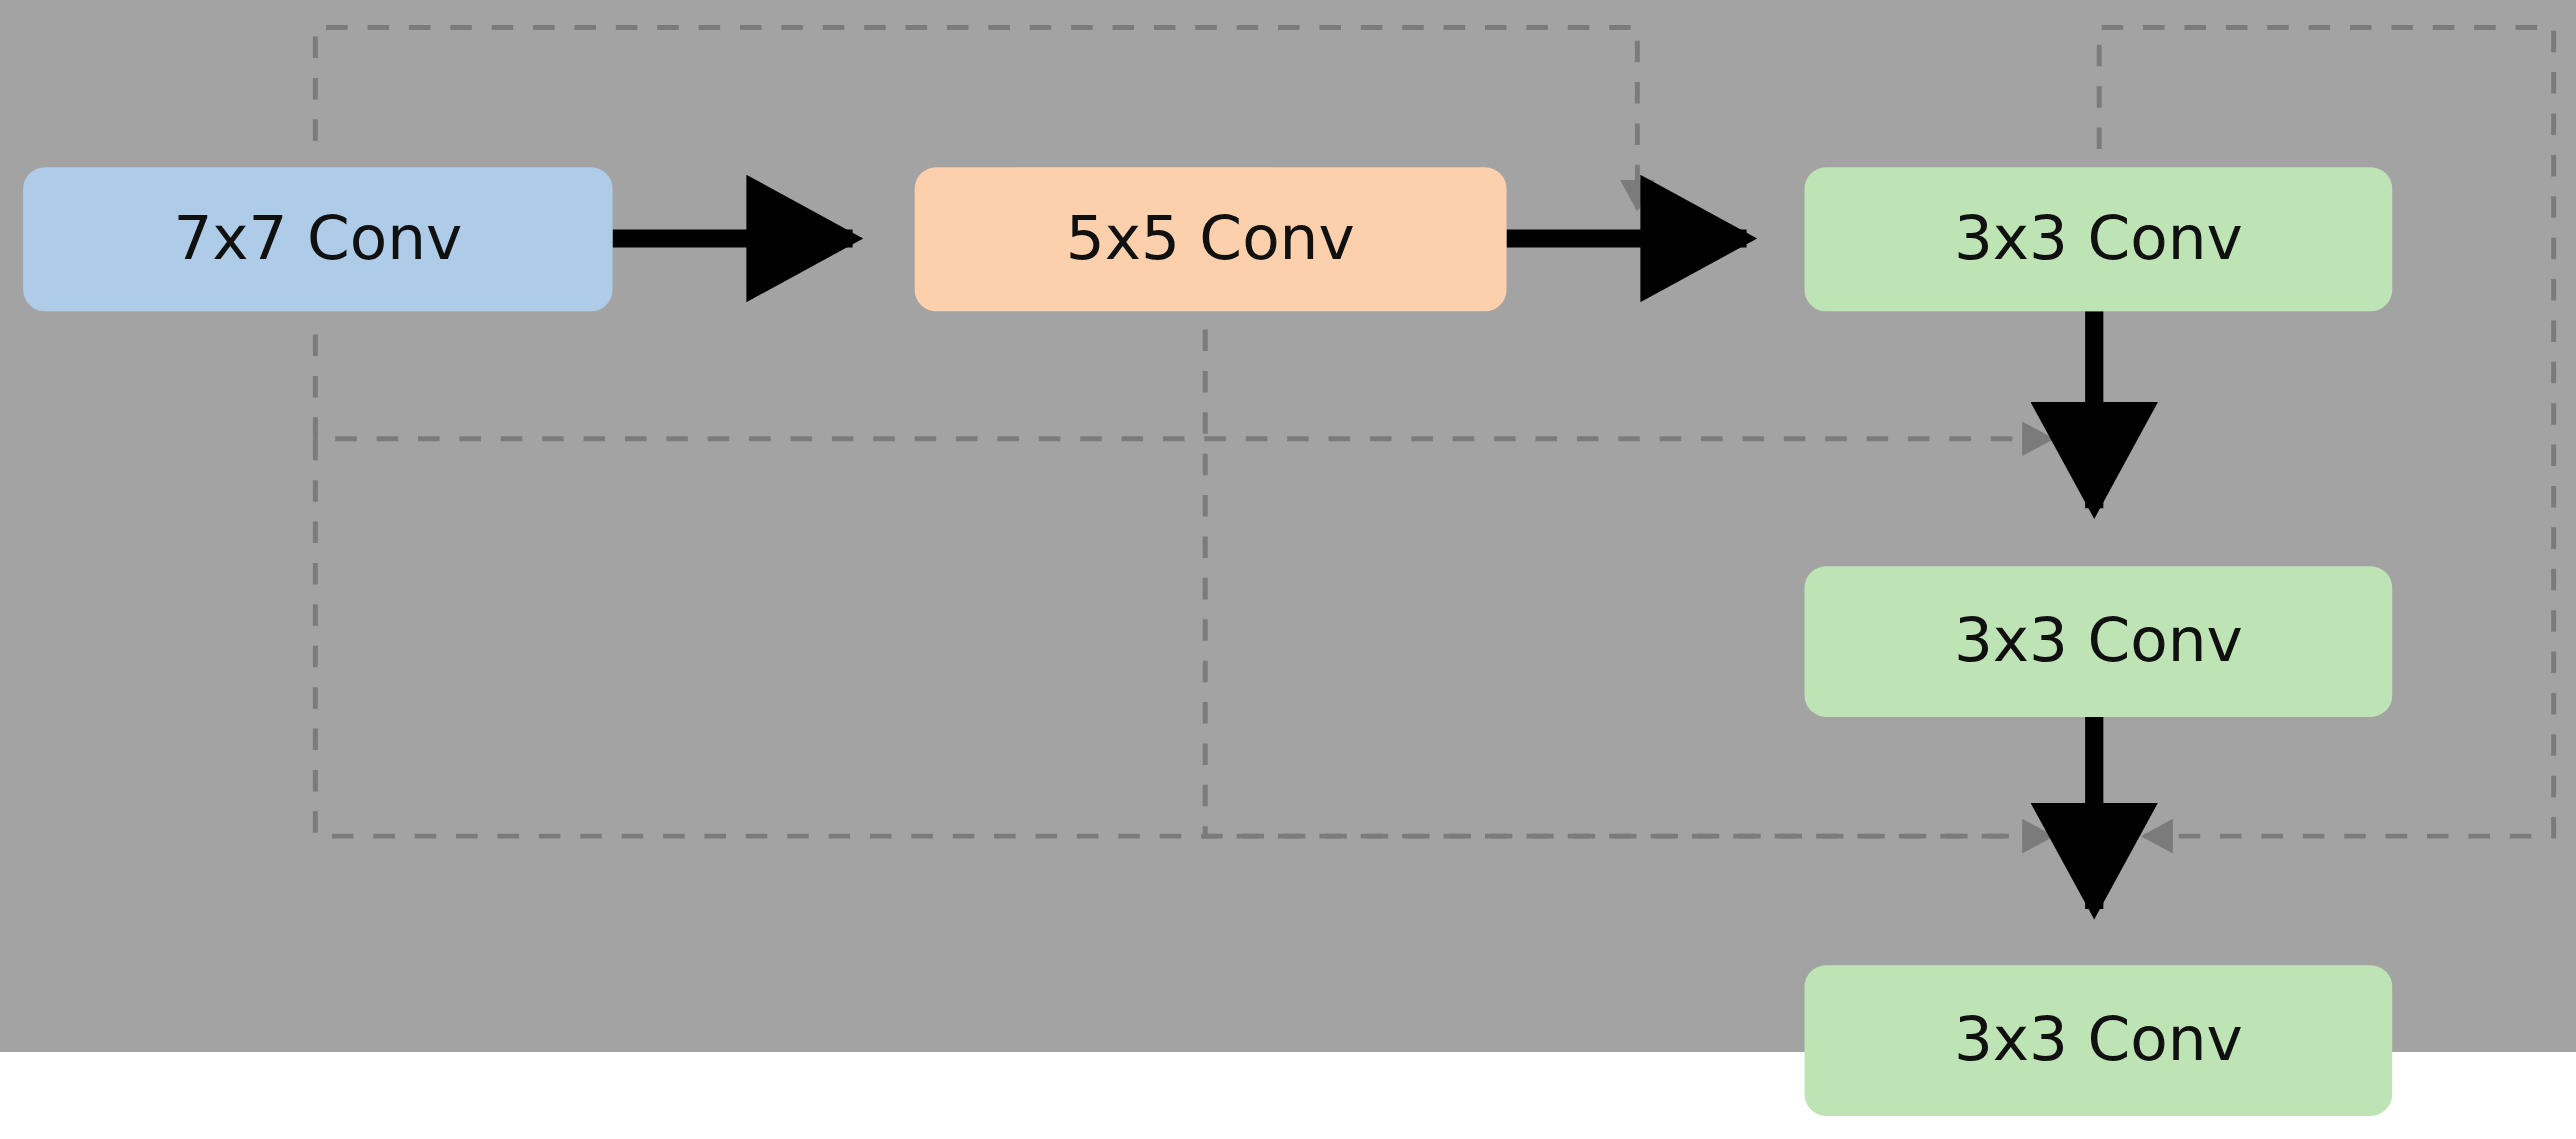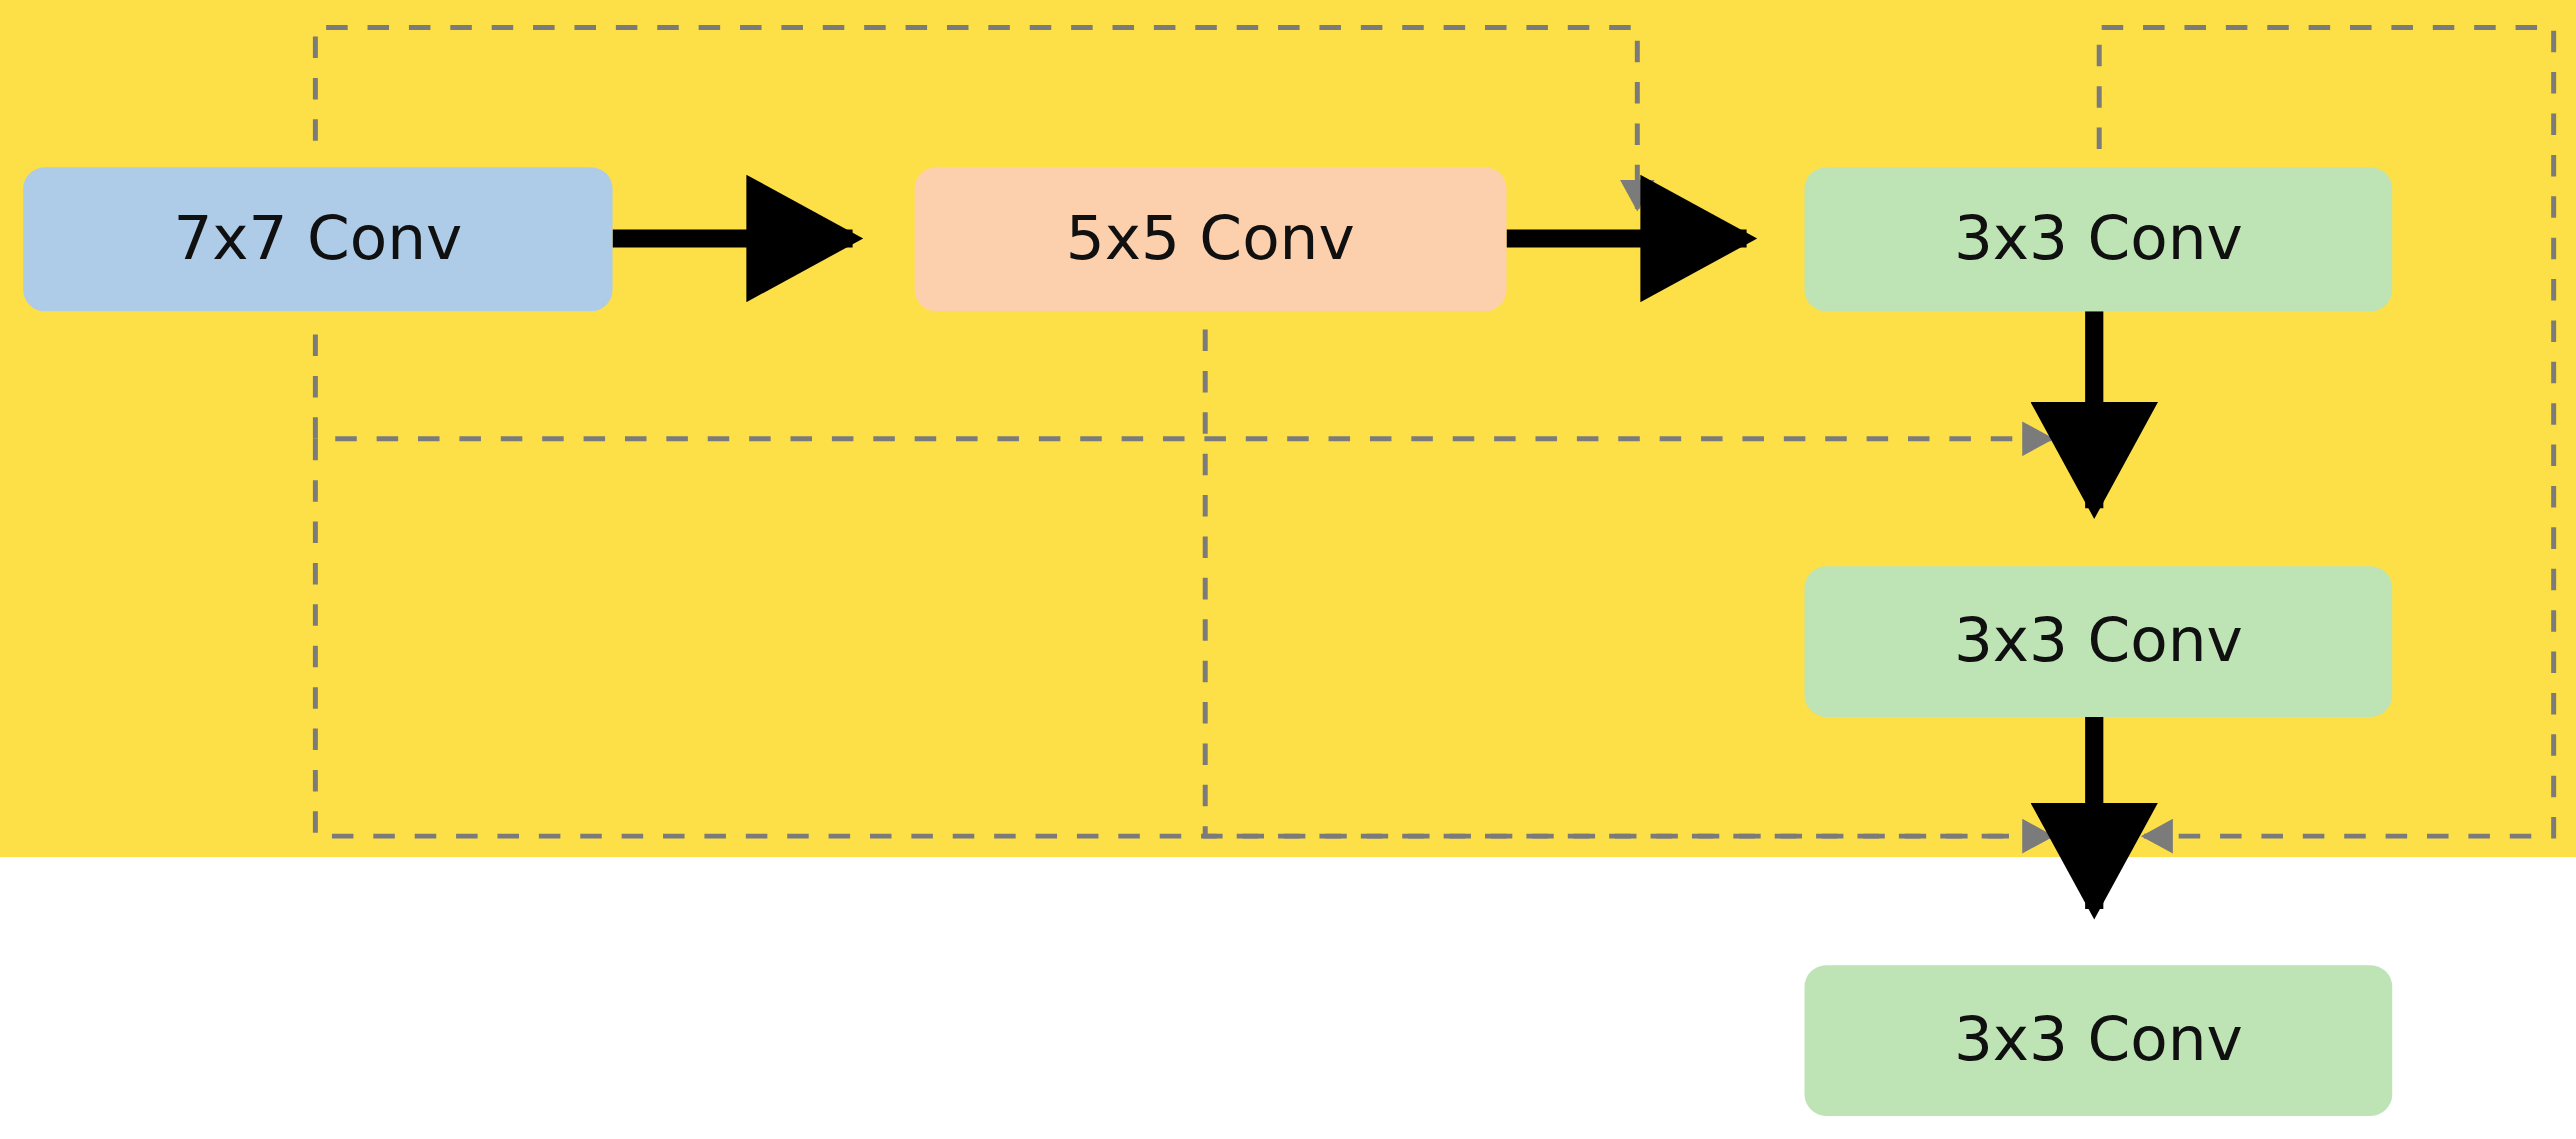--- a/index.html
+++ b/index.html
@@ -9,22 +9,22 @@
   }
   body {
     width: 2576px;
     height: 1140px;
     overflow: hidden;
     font-family: "DejaVu Sans", "Liberation Sans", sans-serif;
   }
   #diagram-root {
     position: relative;
     width: 2576px;
-    height: 857px;
-    background: #fde047;
+    height: 1052px;
+    background: #a3a3a3;
   }
   svg#diagram-canvas {
     display: block;
     width: 2576px;
     height: 1140px;
   }
   .node-label {
     font-family: "DejaVu Sans", "Liberation Sans", sans-serif;
     font-size: 74px;
     fill: #101010;

